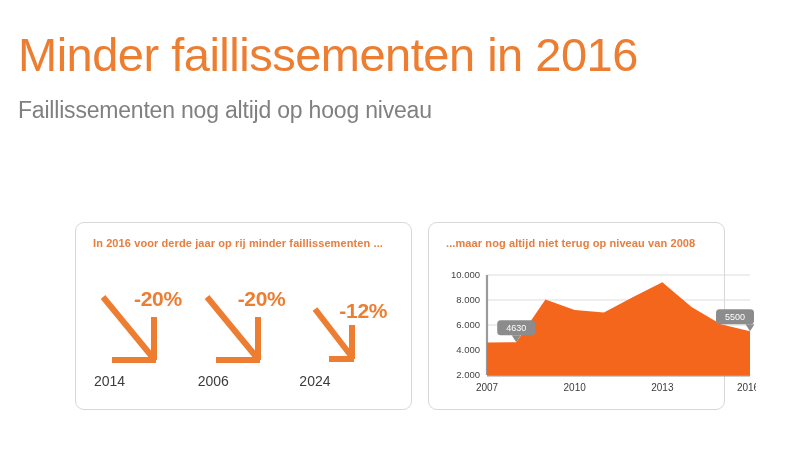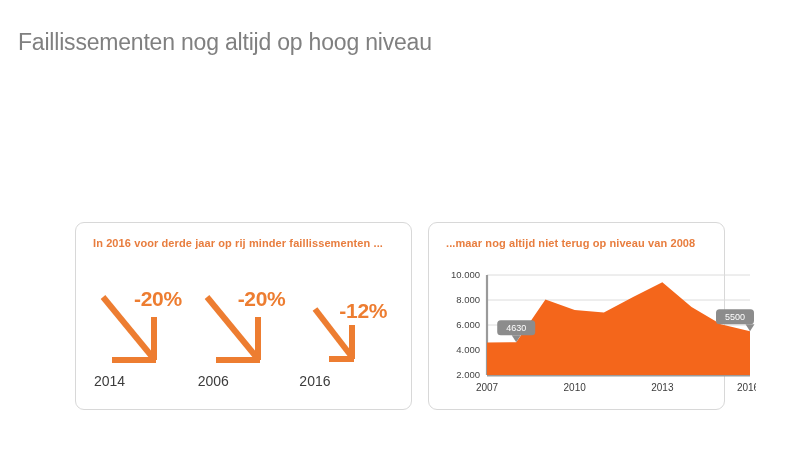--- a/index.html
+++ b/index.html
@@ -24,21 +24,21 @@
   }
   .page-title {
     font-size: 47px;
     line-height: 54px;
     font-weight: 400;
     color: #ED7D31;
     letter-spacing: -0.5px;
     white-space: nowrap;
   }
   .page-subtitle {
-    margin-top: 0;
+    margin-top: 14px;
     font-size: 23px;
     line-height: 28px;
     font-weight: 400;
     color: #808080;
     letter-spacing: -0.2px;
     white-space: nowrap;
   }
 
   
   .card {
@@ -130,20 +130,21 @@
     font-family: "Liberation Sans", sans-serif;
     font-size: 9px;
     fill: #ffffff;
     font-weight: 400;
   }
 </style>
 </head>
 <body>
 
 <div class="header">
+  <div class="page-title">Minder faillissementen in 2016</div>
   <div class="page-subtitle">Faillissementen nog altijd op hoog niveau</div>
 </div>
 
 <div class="card" id="card-arrows">
   <div class="card-heading">In 2016 voor derde jaar op rij minder faillissementen ...</div>
 
   <div class="arrow-row">
 
     <div class="arrow-item big">
       <svg class="arrow-svg" width="72" height="80" viewBox="0 0 72 80">
@@ -171,21 +172,21 @@
 
     <div class="arrow-item small">
       <svg class="arrow-svg" width="72" height="80" viewBox="0 0 72 80">
         <g stroke="#ED7D31" stroke-width="6" fill="none" stroke-linecap="butt">
           <line x1="8" y1="18" x2="45" y2="66"></line>
           <line x1="45" y1="34" x2="45" y2="68"></line>
           <line x1="22" y1="68" x2="47" y2="68"></line>
         </g>
       </svg>
       <div class="arrow-pct">-12%</div>
-      <div class="arrow-year">2016</div>
+      <div class="arrow-year">2024</div>
     </div>
 
   </div>
 </div>
 
 <div class="card" id="card-chart">
   <div class="card-heading">...maar nog altijd niet terug op niveau van 2008</div>
 
   <div class="chart-wrap">
     <svg class="chart-svg" id="chart-svg" width="317" height="134" viewBox="0 0 317 134">

